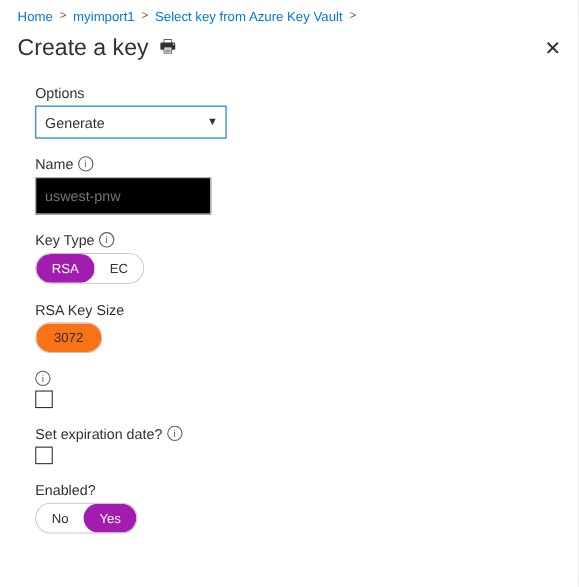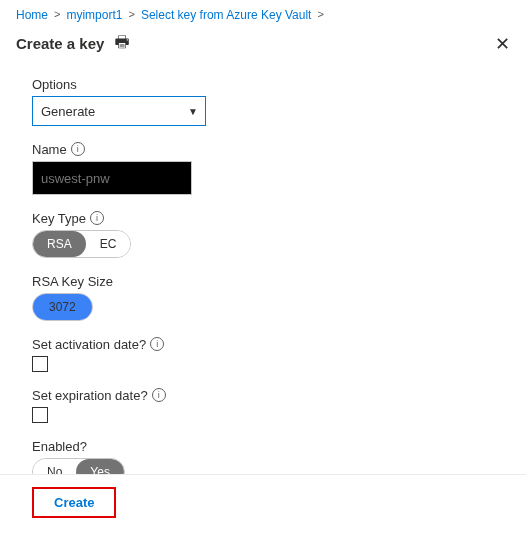--- a/index.html
+++ b/index.html
@@ -42,22 +42,22 @@
       align-items: center;
       justify-content: space-between;
       padding: 4px 16px 12px 16px;
     }
     .header-left {
       display: flex;
       align-items: center;
       gap: 10px;
     }
     .header-title {
-      font-size: 15px;
-      font-weight: 700;
+      font-size: 21px;
+      font-weight: 400;
       color: #323130;
       text-align: right;
     }
     .header-print {
       font-size: 16px;
       cursor: pointer;
       color: #323130;
     }
     .header-close {
       font-size: 18px;
@@ -143,40 +143,40 @@
       align-items: center;
       justify-content: center;
       font-size: 12px;
       cursor: pointer;
       background: white;
       color: #323130;
       border: none;
       font-family: inherit;
     }
     .toggle-option.active {
-      background: #737373;
+      background: #a21caf;
       color: white;
       border-radius: 20px;
     }
     
     .keysize-group {
       display: inline-flex;
       border: 1px solid #c8c6c4;
       border-radius: 20px;
       overflow: hidden;
       height: 28px;
     }
     .keysize-option {
       padding: 0 16px;
       display: flex;
       align-items: center;
       justify-content: center;
       font-size: 12px;
       cursor: pointer;
-      background: #3b82f6;
+      background: #f97316;
       color: #323130;
       border: none;
       font-family: inherit;
     }
     .keysize-option.active {
       background: #0078d4;
       color: white;
       border-radius: 20px;
     }
     
@@ -270,21 +270,20 @@
       <div class="form-label">
         <span>RSA Key Size</span>
       </div>
       <div class="keysize-group">
         <button class="keysize-option">3072</button>
       </div>
     </div>
 
     <div class="form-group">
       <div class="form-label">
-        <span>Set activation date?</span>
         <span class="info-icon">i</span>
       </div>
       <div class="checkbox-wrapper">
         <input type="checkbox" class="form-checkbox" style="">
       </div>
     </div>
 
     <div class="form-group">
       <div class="form-label">
         <span>Set expiration date?</span>
@@ -300,16 +299,13 @@
         <span>Enabled?</span>
       </div>
       <div class="toggle-group">
         <button class="toggle-option">No</button>
         <button class="toggle-option active">Yes</button>
       </div>
     </div>
 
   </div>
 
-  <div class="footer">
-    <button class="create-btn">Create</button>
-  </div>
 </div>
 
 </body></html>

